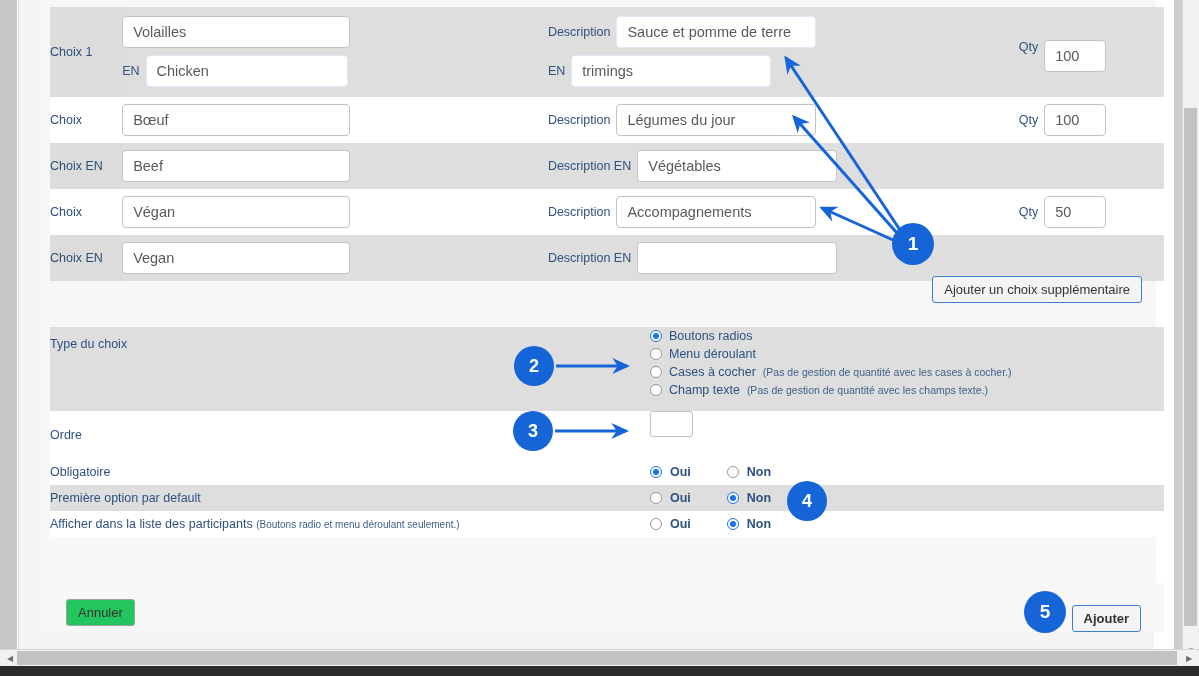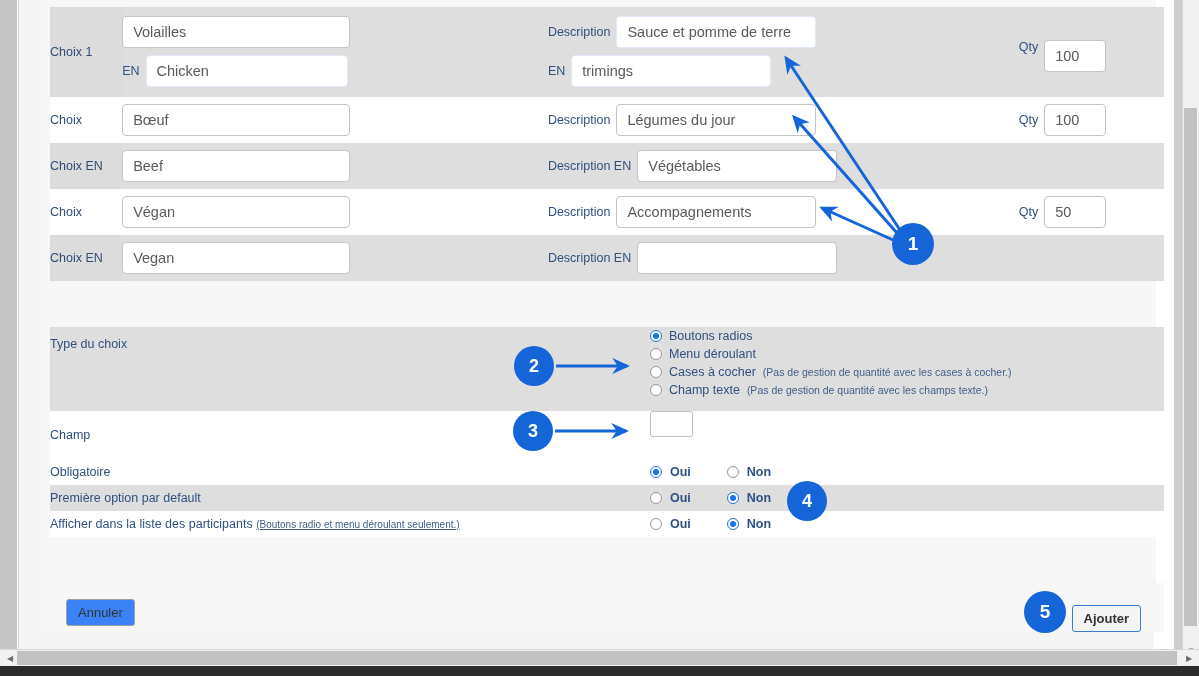--- a/index.html
+++ b/index.html
@@ -109,42 +109,42 @@
   .fld.wqty { width: 62px; }
 
   .inline-row { display: flex; align-items: center; gap: 6px; }
   .mini-label { color: #2f5181; font-size: 12.5px; white-space: nowrap; }
   .pad-row { padding: 7px 0; }
 
   
   .btn {
     font-family: "Liberation Sans", sans-serif;
     font-size: 13px; color: #333333;
-    background: #3b82f6;
+    background: #22c55e;
     border: 1px solid #9e9e9e; border-radius: 3px;
     padding: 5px 11px; cursor: pointer;
   }
   .btn.blue-edge { border-color: #3c7fd0; background: #f4f4f4; }
   .btn-add-choice {
     position: absolute; right: 14px; top: 276px;
   }
 
   
   .settings-table {
     position: absolute; left: 11px; top: 327px; width: 1114px;
     border-collapse: collapse;
   }
   .settings-table tr.shaded { background: #dedede; margin-left: 20px; }
   .settings-table tr.plain  { background: #ffffff; }
   .settings-table td { padding: 0; vertical-align: top; }
   .st-label {
     width: 600px; padding: 8px 0 8px 10px;
     color: #2f5181; font-size: 12.5px;
   }
-  .st-label .hint { font-size: 10px; color: #3f5f8a; text-decoration: underline; }
+  .st-label .hint { font-size: 10px; color: #3f5f8a; }
   .st-ctl { padding: 6px 0; }
 
   .radio {
     display: inline-block; width: 12px; height: 12px; border-radius: 50%;
     border: 1px solid #9a9a9a; background: #ffffff;
     vertical-align: middle; position: relative;
     cursor: pointer;
   }
   .radio.on { border-color: #1a73e8; }
   .radio.on::after {
@@ -300,20 +300,21 @@
               <div class="inline-row pad-row">
                 <span class="mini-label">Description EN</span>
                 <input class="fld" style="width: 200px;" value="">
               </div>
             </td>
             <td class="cell-qty"></td>
           </tr>
         </tbody>
       </table>
 
+      <button class="btn blue-edge btn-add-choice">Ajouter un choix supplémentaire</button>
 
       <table class="settings-table">
         <tbody>
           <tr class="shaded">
             <td class="st-label" style="height:84px;vertical-align:top;padding-top:10px;">Type du choix</td>
             <td class="st-ctl">
               <div class="radio-line">
                 <span class="radio on"></span>
                 <span>Boutons radios</span>
               </div>
@@ -328,21 +329,21 @@
               </div>
               <div class="radio-line">
                 <span class="radio"></span>
                 <span>Champ texte</span>
                 <span class="hint">(Pas de gestion de quantité avec les champs texte.)</span>
               </div>
             </td>
           </tr>
 
           <tr class="plain">
-            <td class="st-label" style="height:48px;vertical-align:middle;">Champ</td>
+            <td class="st-label" style="height:48px;vertical-align:middle;">Ordre</td>
             <td class="ordre-cell">
               <input class="ordre-input" value="" style="">
             </td>
           </tr>
 
 
           <tr class="plain">
             <td class="st-label" style="vertical-align:middle;">Obligatoire</td>
             <td class="st-ctl">
               <div class="ouinon">

